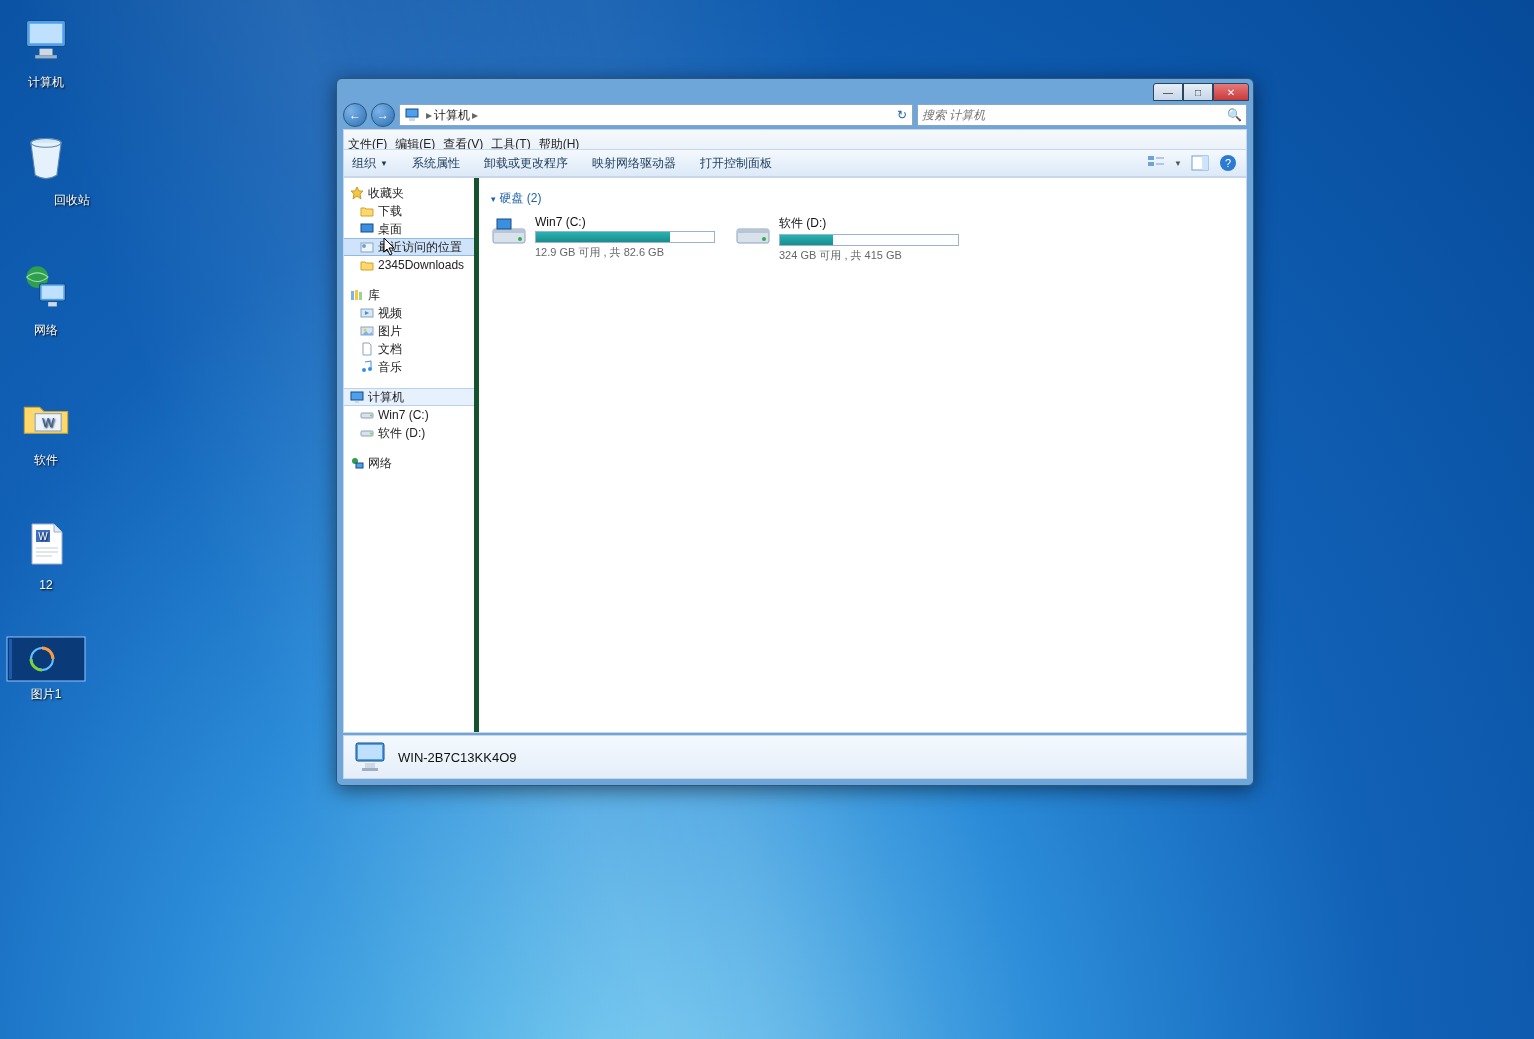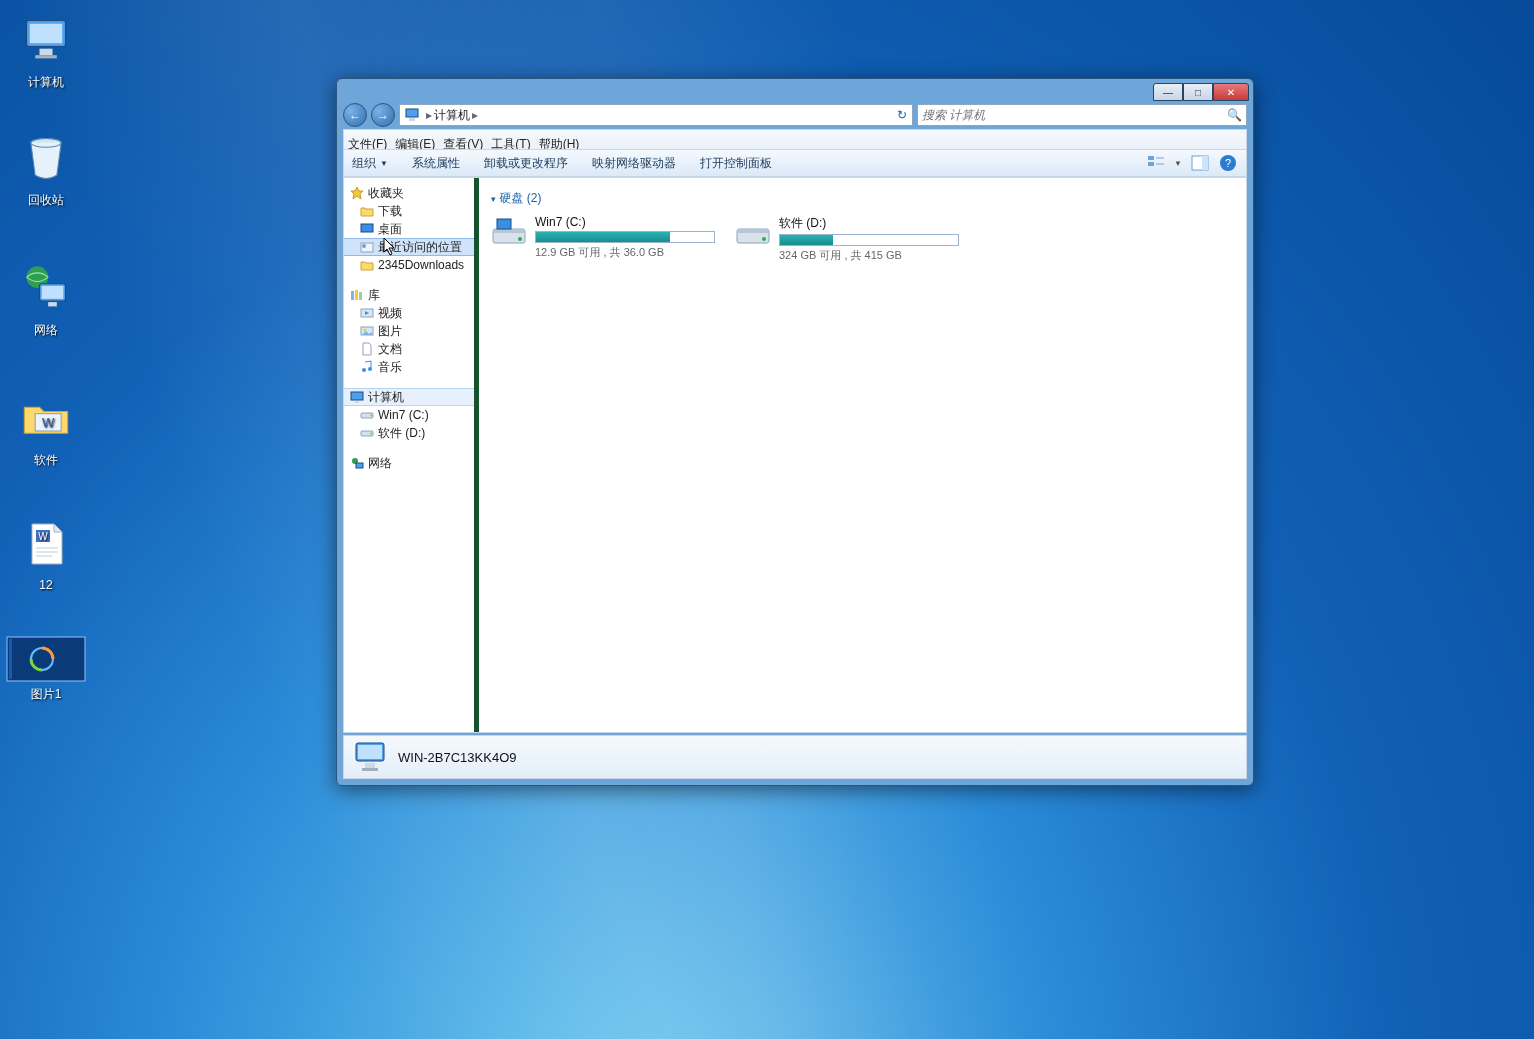--- a/index.html
+++ b/index.html
@@ -219,21 +219,21 @@
       <svg viewBox="0 0 48 48" width="52" height="52">
           <rect x="6" y="6" width="36" height="24" rx="2" fill="#4da0ee" stroke="#1b4a80"></rect>
           <rect x="9" y="9" width="30" height="18" fill="#bfe1ff"></rect>
           <rect x="18" y="32" width="12" height="6" fill="#cfd9e4"></rect>
           <rect x="14" y="38" width="20" height="3" fill="#9fb0c2"></rect>
         </svg>
     </div>
     <div class="label">计算机</div>
   </div>
 
-  <div class="desk-item" style="left:2px; top:128px;">
+  <div class="desk-item" style="left:2px; top:128px;text-align:right;">
     <div class="glyph">
       <svg viewBox="0 0 48 48" width="52" height="52">
           <ellipse cx="24" cy="10" rx="14" ry="4" fill="#cfe6f5" stroke="#5a86ad"></ellipse>
           <path d="M10 10 L14 40 Q24 46 34 40 L38 10" fill="#e6f2fb" stroke="#5a86ad"></path>
           <ellipse cx="24" cy="10" rx="14" ry="4" fill="none" stroke="#5a86ad"></ellipse>
         </svg>
     </div>
     <div class="label">回收站</div>
   </div>
 
@@ -494,21 +494,21 @@
                 <rect x="2" y="14" width="32" height="4" fill="#b7c5d4"></rect>
                 <circle cx="29" cy="24" r="2" fill="#2faa55"></circle>
                 <rect x="6" y="4" width="14" height="10" fill="#3b8fe0" stroke="#1b4a80"></rect>
               </svg>
           </div>
           <div class="drive-info">
             <div class="drive-name">Win7 (C:)</div>
             <div class="drive-bar">
                 <div class="fill" style="width:75%"></div>
               </div>
-            <div class="drive-free">12.9 GB 可用 , 共 36.0 GB</div>
+            <div class="drive-free">12.9 GB 可用 , 共 82.6 GB</div>
           </div>
         </div>
 
         <div class="drive">
           <div class="drive-ico">
             <svg viewBox="0 0 36 36" width="36" height="36">
                 <rect x="2" y="14" width="32" height="14" rx="2" fill="#d9e1ea" stroke="#8aa3bd"></rect>
                 <rect x="2" y="14" width="32" height="4" fill="#b7c5d4"></rect>
                 <circle cx="29" cy="24" r="2" fill="#2faa55"></circle>
               </svg>

